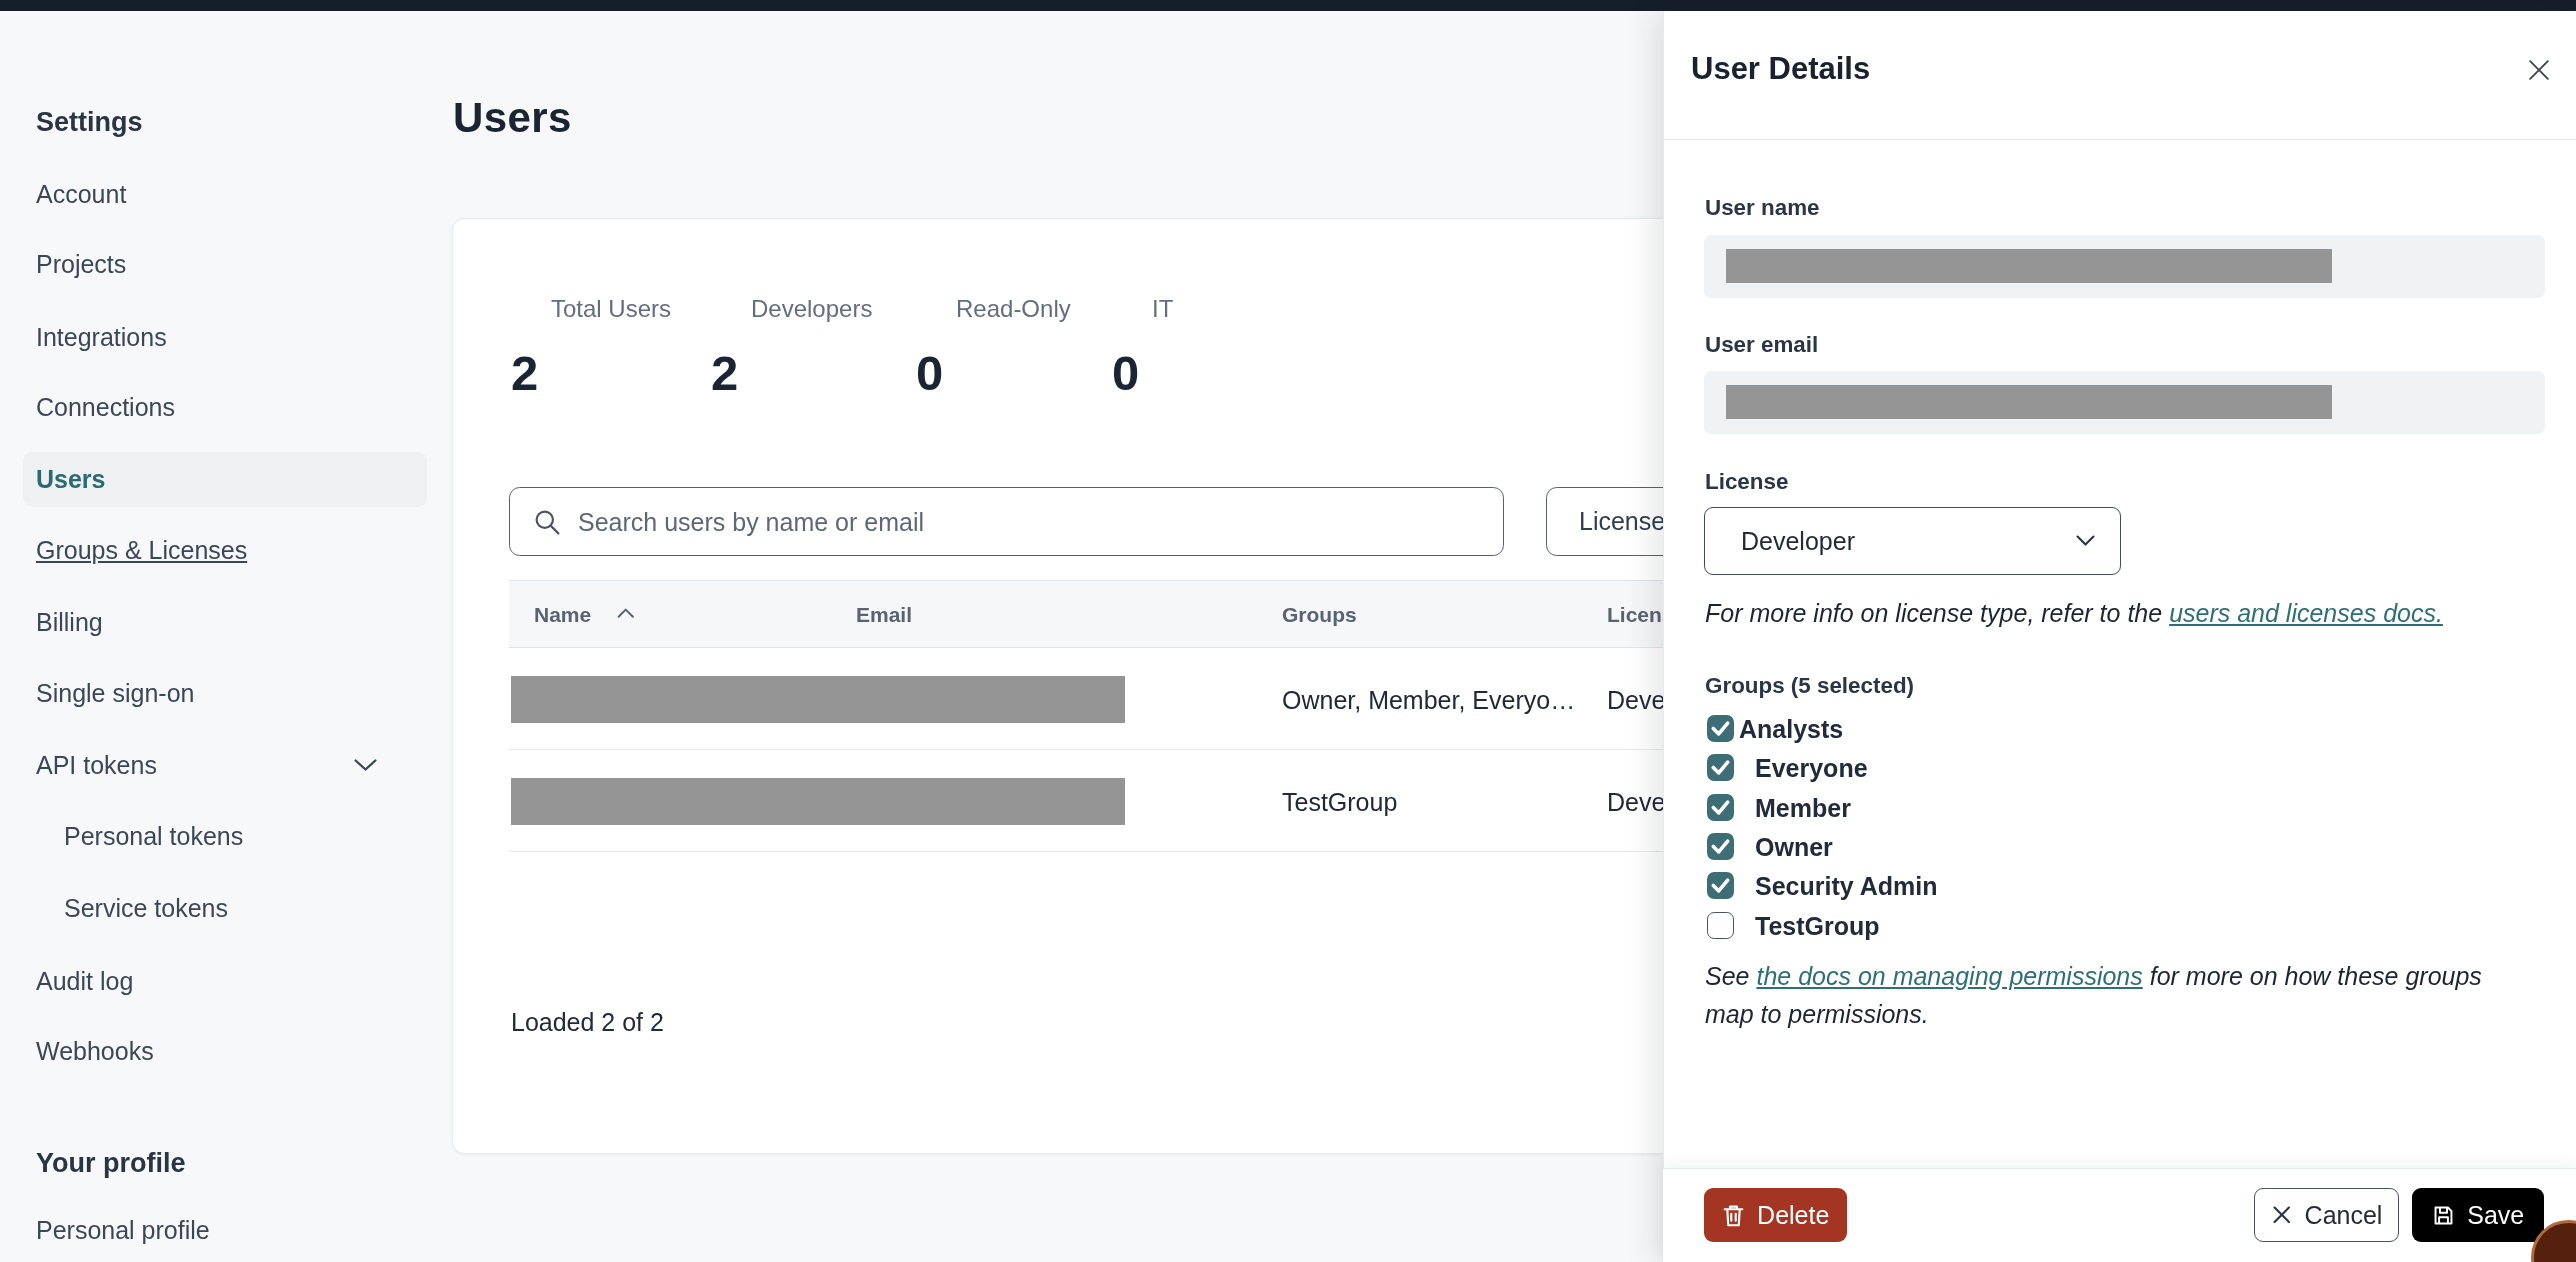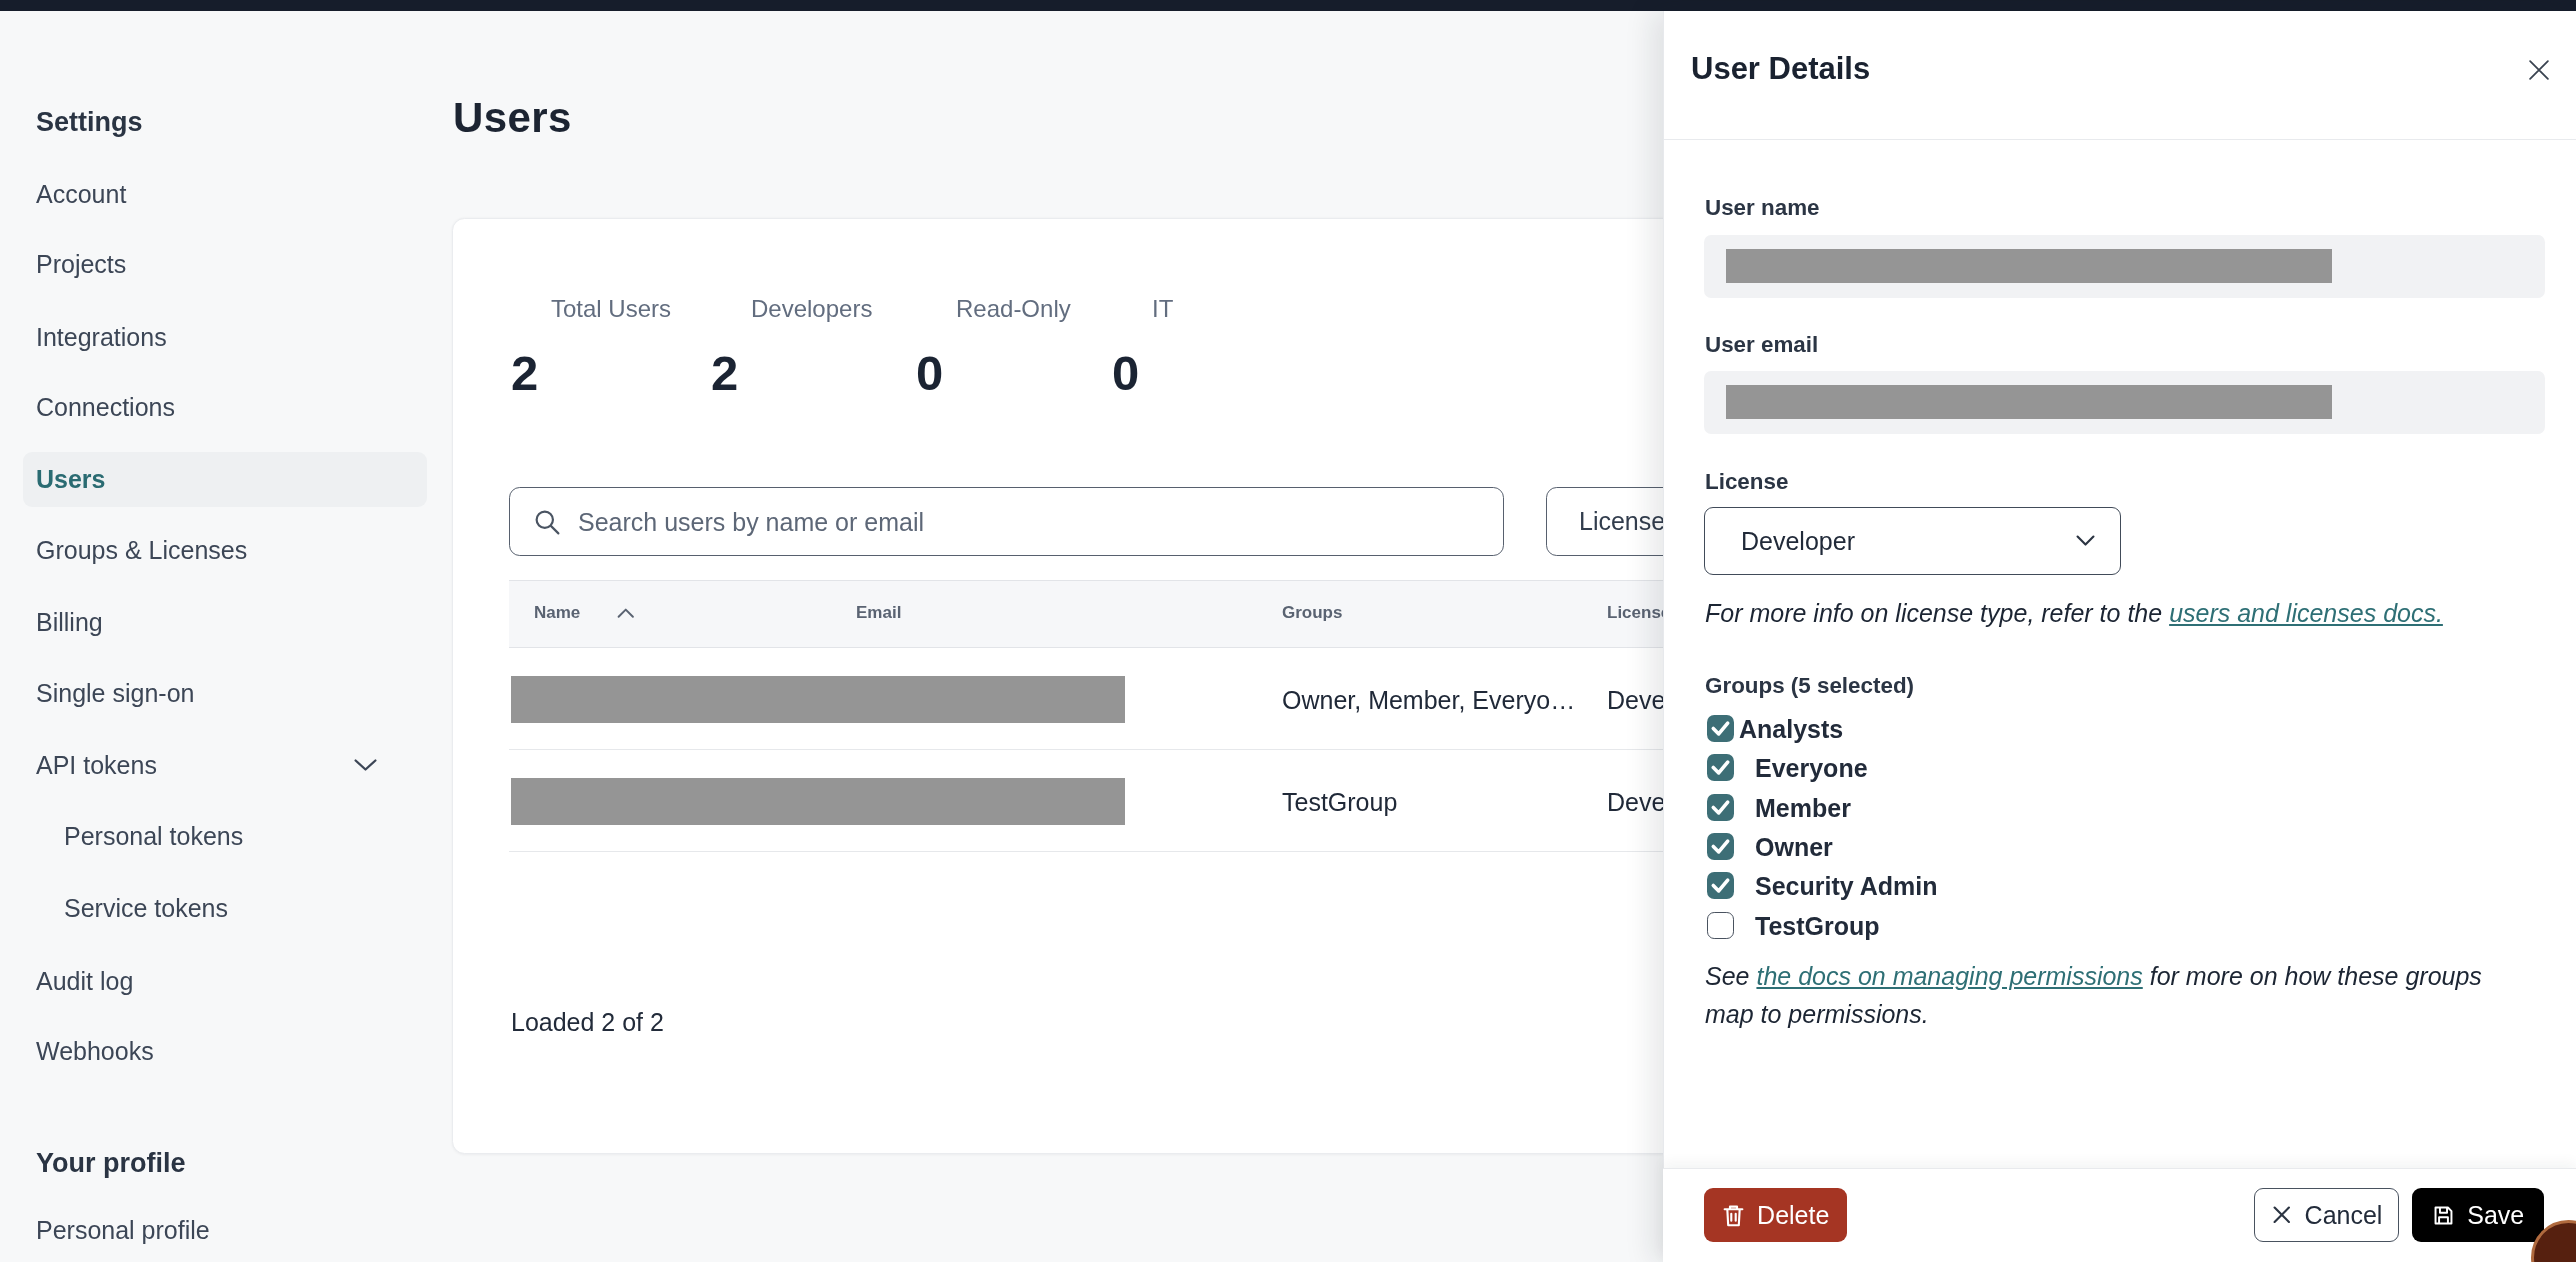--- a/index.html
+++ b/index.html
@@ -29,21 +29,21 @@
   .stat-label { font-size:24px; color:#626d7f;margin-left:40px; }
   .stat-value { font-size:49px; font-weight:bold; color:#1b2433; }
   .search-box { left:509px; top:487px; width:995px; height:69px; background:#fff;
                 border:1.8px solid #57606e; border-radius:10.7px; }
   .search-ph { font-size:25px; color:#5d6777; }
   .filter-btn { left:1546px; top:487px; width:208px; height:69px; background:#fff;
                 border:1.8px solid #57606e; border-radius:10.7px; font-size:25px; color:#323d4d;
                 display:flex; align-items:center; padding-left:32px; }
   .thead { left:509px; top:580px; width:1302px; height:68px; background:#f6f7f9;
            border-top:0.9px solid #e2e4e8; border-bottom:0.9px solid #e2e4e8; }
-  .th { font-size:17px; font-weight:bold; color:#5a6372; }
+  .th { font-size:21px; font-weight:bold; color:#5a6372; }
   .trow { left:509px; width:1302px; height:102px; border-bottom:0.9px solid #e6e8eb; }
   .cell { font-size:25px; color:#202938; }
   .redact { background:#959595; }
   .status-text { font-size:25px; color:#222b3a; }
 
   
   .drawer { left:1663px; top:10.7px; width:913px; height:1252px; background:#ffffff;
             border-left:0.9px solid #e7e9ec; box-shadow:-12.5px 0 27px rgba(23,30,40,0.10); }
   .drawer-title { font-size:31px; font-weight:bold; color:#1a2230; }
   .drawer-div { background:#e8eaed; height:0.9px; }
@@ -76,21 +76,21 @@
 <div class="abs" style="left:0;top:0;width:452px;height:1252px;">
   <div class="abs side-title" style="left:36px;top:107px;">Settings</div>
 
   <div class="abs nav-pill"></div>
 
   <div class="abs nav-item" style="left:36px;top:174px;">Account</div>
   <div class="abs nav-item" style="left:36px;top:244px;">Projects</div>
   <div class="abs nav-item" style="left:36px;top:317px;">Integrations</div>
   <div class="abs nav-item" style="left:36px;top:387px;">Connections</div>
   <div class="abs nav-item active-label" style="left:36px;top:459px;">Users</div>
-  <div class="abs nav-item" style="left:36px;top:530px;">Groups &amp; Licenses</div>
+  <div class="abs nav-item" style="left:36px;top:530px;text-decoration:underline;">Groups &amp; Licenses</div>
   <div class="abs nav-item" style="left:36px;top:602px;">Billing</div>
   <div class="abs nav-item" style="left:36px;top:673px;">Single sign-on</div>
   <div class="abs nav-item" style="left:36px;top:745px;">API tokens</div>
   <svg class="abs ico" style="left:352px;top:756px;" width="27" height="18" viewBox="0 0 30 20">
       <path class="chev" d="M4 5 L15 15 L26 5"></path>
     </svg>
   <div class="abs nav-item" style="left:64px;top:816px;">Personal tokens</div>
   <div class="abs nav-item" style="left:64px;top:888px;">Service tokens</div>
   <div class="abs nav-item" style="left:36px;top:961px;">Audit log</div>
   <div class="abs nav-item" style="left:36px;top:1031px;">Webhooks</div>

